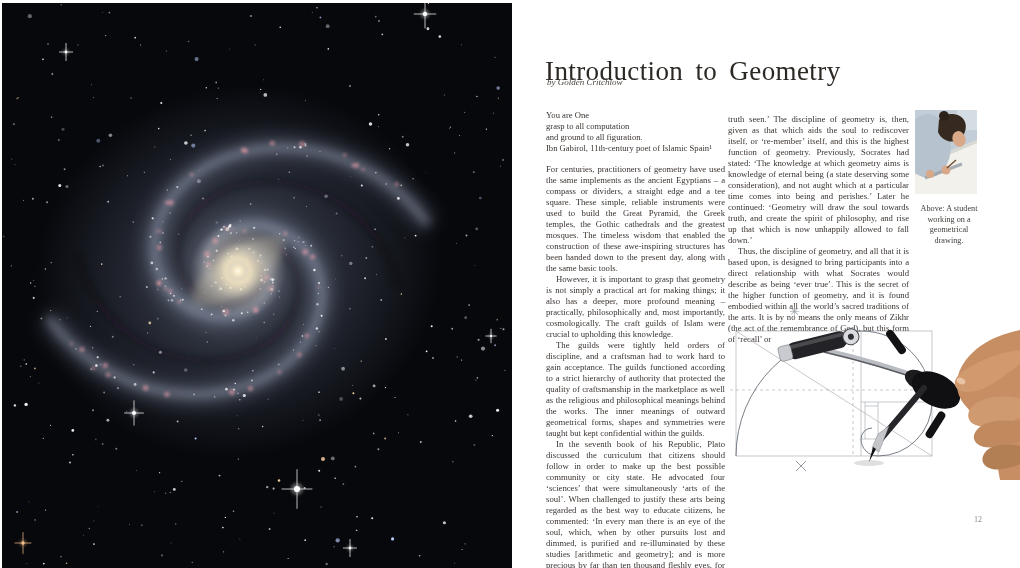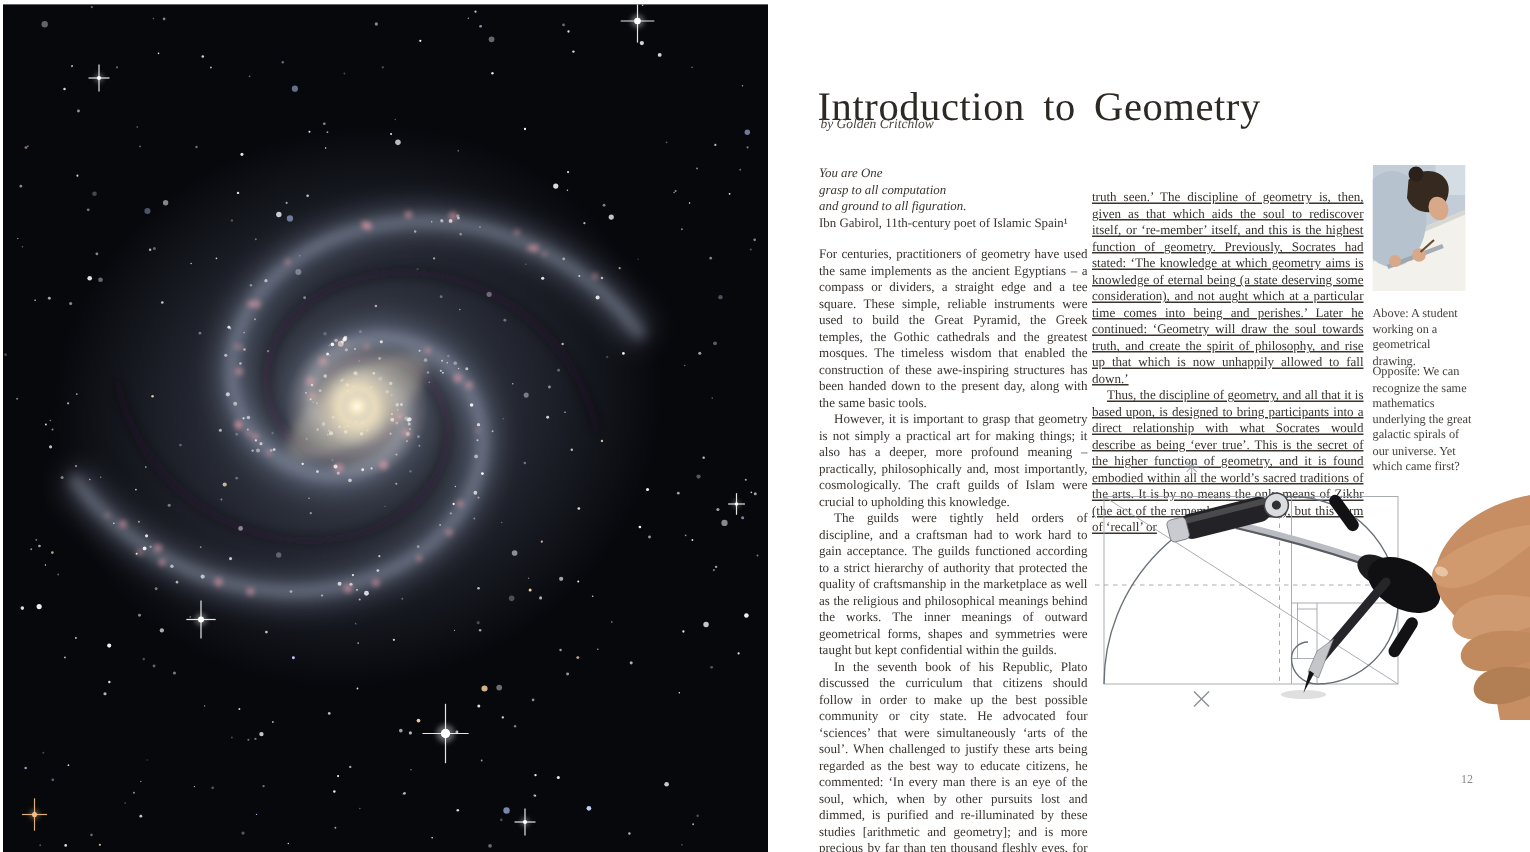--- a/index.html
+++ b/index.html
@@ -5,30 +5,30 @@
   html,body{margin:0;padding:0;background:#e9e9e9;}
   #spread{position:relative;width:1020px;height:568px;background:#ffffff;overflow:hidden;
           font-family:"Liberation Serif", serif;color:#3a3430;}
   
   #galaxy-figure{position:absolute;left:2px;top:3px;width:510px;height:565px;background:#07080c;}
   
   #article-title{position:absolute;left:545px;top:38px;font-size:27px;letter-spacing:.4px;
                  word-spacing:5px;color:#2c2824;font-weight:normal;}
   #byline{position:absolute;left:547px;top:77px;font-size:9px;font-style:italic;color:#4a443e;}
   #epigraph{position:absolute;left:546px;top:110px;font-size:8.6px;line-height:11px;}
-  #epigraph .ital{font-style:italic;}
+  #epigraph .ital{}
   .bodycol{position:absolute;font-size:8.7px;line-height:11px;text-align:justify;color:#3a3430;}
   #col1{left:546px;top:164px;width:179px;}
-  #col2{left:728px;top:126px;width:181px;text-decoration:underline;}
+  #col2{left:728px;top:114px;width:181px;}
   .bodycol p{margin:0;}
   .bodycol p.ind{text-indent:10px;}
   #divider-mark{position:absolute;left:789px;top:304px;font-size:13px;color:#9aa0a6;}
   
   #student-figure{position:absolute;left:915px;top:110px;width:62px;height:84px;overflow:hidden;}
-  .sidecap{position:absolute;left:915px;width:68px;font-size:8.2px;line-height:10.5px;color:#44403c;}
+  .sidecap{position:absolute;left:915px;width:68px;font-size:8.2px;line-height:10.5px;color:#44403c;text-align:center;}
   #cap-student{top:204px;}
   #cap-opposite{top:243px;}
   
   #compass-figure{position:absolute;left:728px;top:328px;width:292px;height:152px;}
   #cap-compass{position:absolute;left:728px;top:482px;width:232px;font-size:8.2px;line-height:10.5px;color:#44403c;}
   #page-number{position:absolute;left:974px;top:515px;font-size:8px;color:#8a8884;}
 </style>
 </head>
 <body>
 
@@ -646,21 +646,20 @@
       <ellipse cx="44" cy="29" rx="6.5" ry="8" fill="#d8a888" transform="rotate(-18 44 29)"></ellipse>
       <path d="M 5 50 C 14 47 24 50 30 56 L 26 64 C 18 60 10 58 3 58 Z" fill="#b6c2cd"></path>
       <line x1="10" y1="68" x2="47" y2="54" stroke="#9aa2ab" stroke-width="3" opacity=".85"></line>
       <circle cx="31" cy="60" r="4.5" fill="#d8a888"></circle>
       <circle cx="15" cy="64" r="4" fill="#d8a888"></circle>
       <line x1="32" y1="58" x2="41" y2="50" stroke="#6b4a2e" stroke-width="1.4"></line>
     </svg>
   </figure>
 
   <div id="cap-student" class="sidecap">Above: A student working on a geometrical drawing.</div>
-  <div id="cap-opposite" class="sidecap">Opposite: We can recognize the same mathematics underlying the great galactic spirals of our universe. Yet which came first?</div>
 
   <figure id="compass-figure" style="margin:0" aria-label="Golden Section spiral construction drawn with contemporary compasses held by a hand">
     <svg width="292" height="152" viewBox="0 0 292 152">
 
       <g stroke="#a0a4aa" stroke-width="0.6" fill="none">
         <rect x="8" y="3" width="196" height="125"></rect>
         <line x1="133" y1="3" x2="133" y2="128"></line>
         <line x1="133" y1="74" x2="204" y2="74"></line>
         <line x1="150" y1="74" x2="150" y2="128"></line>
         <line x1="133" y1="111" x2="150" y2="111"></line>

